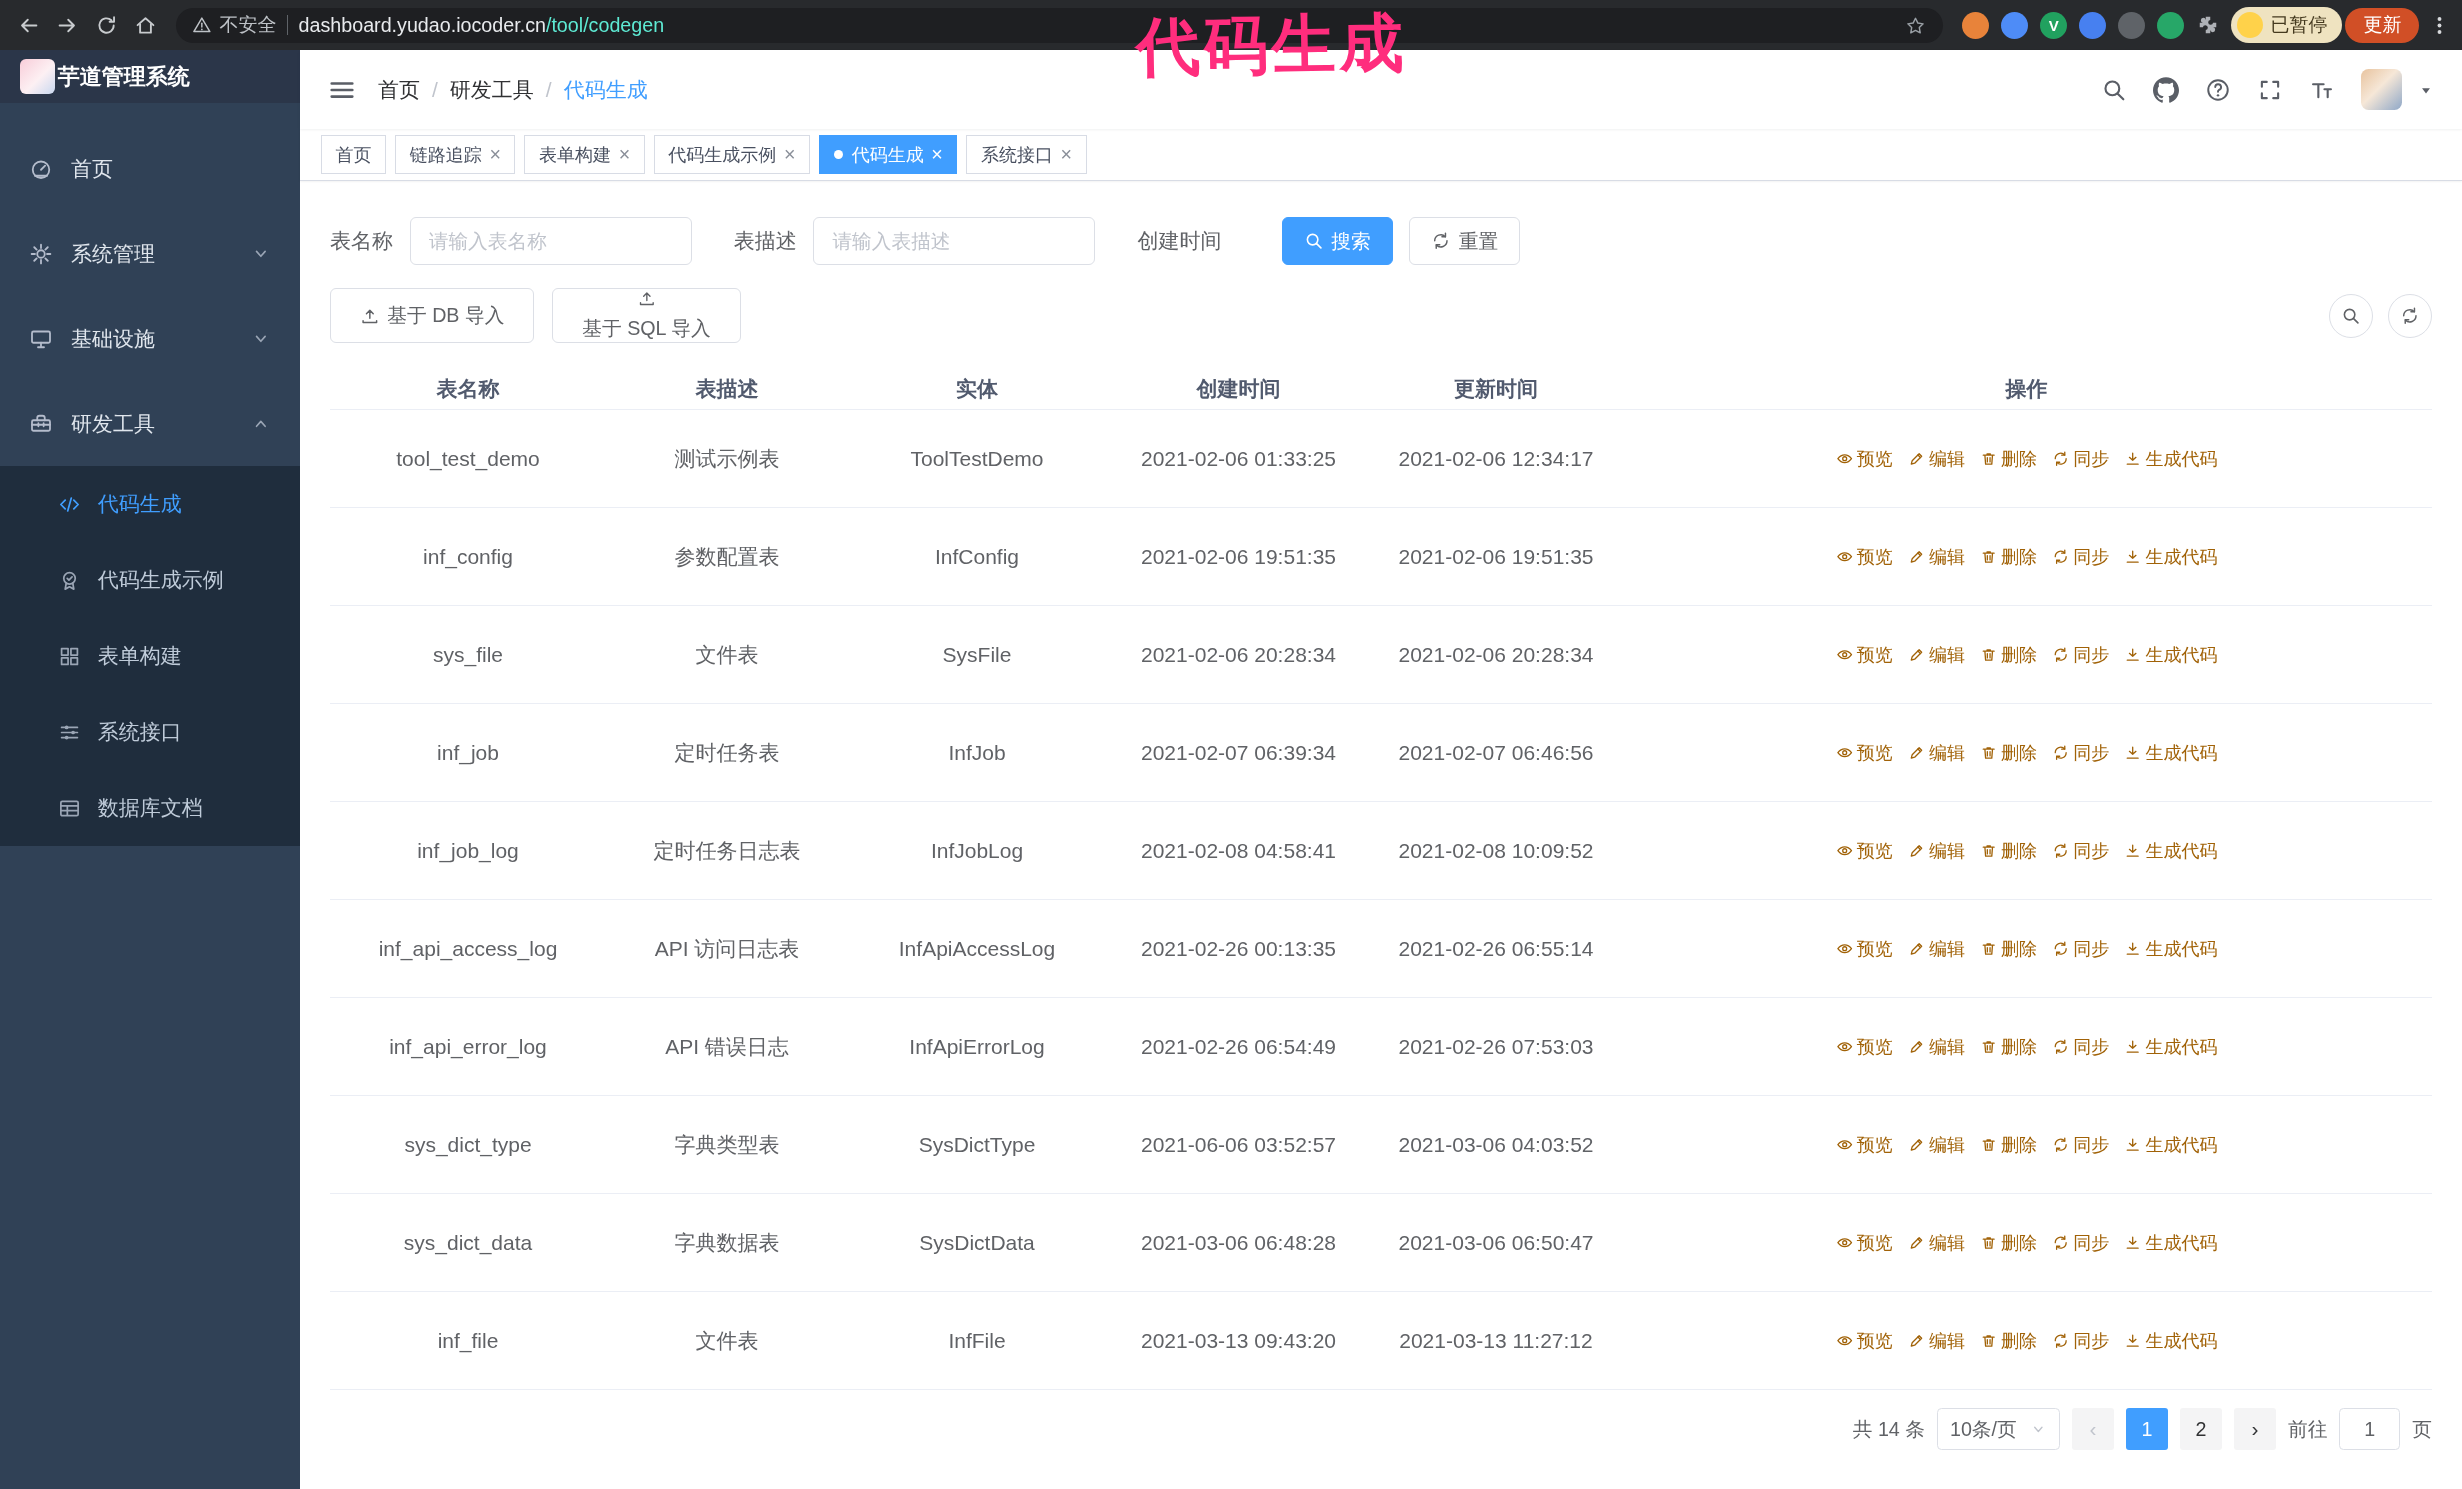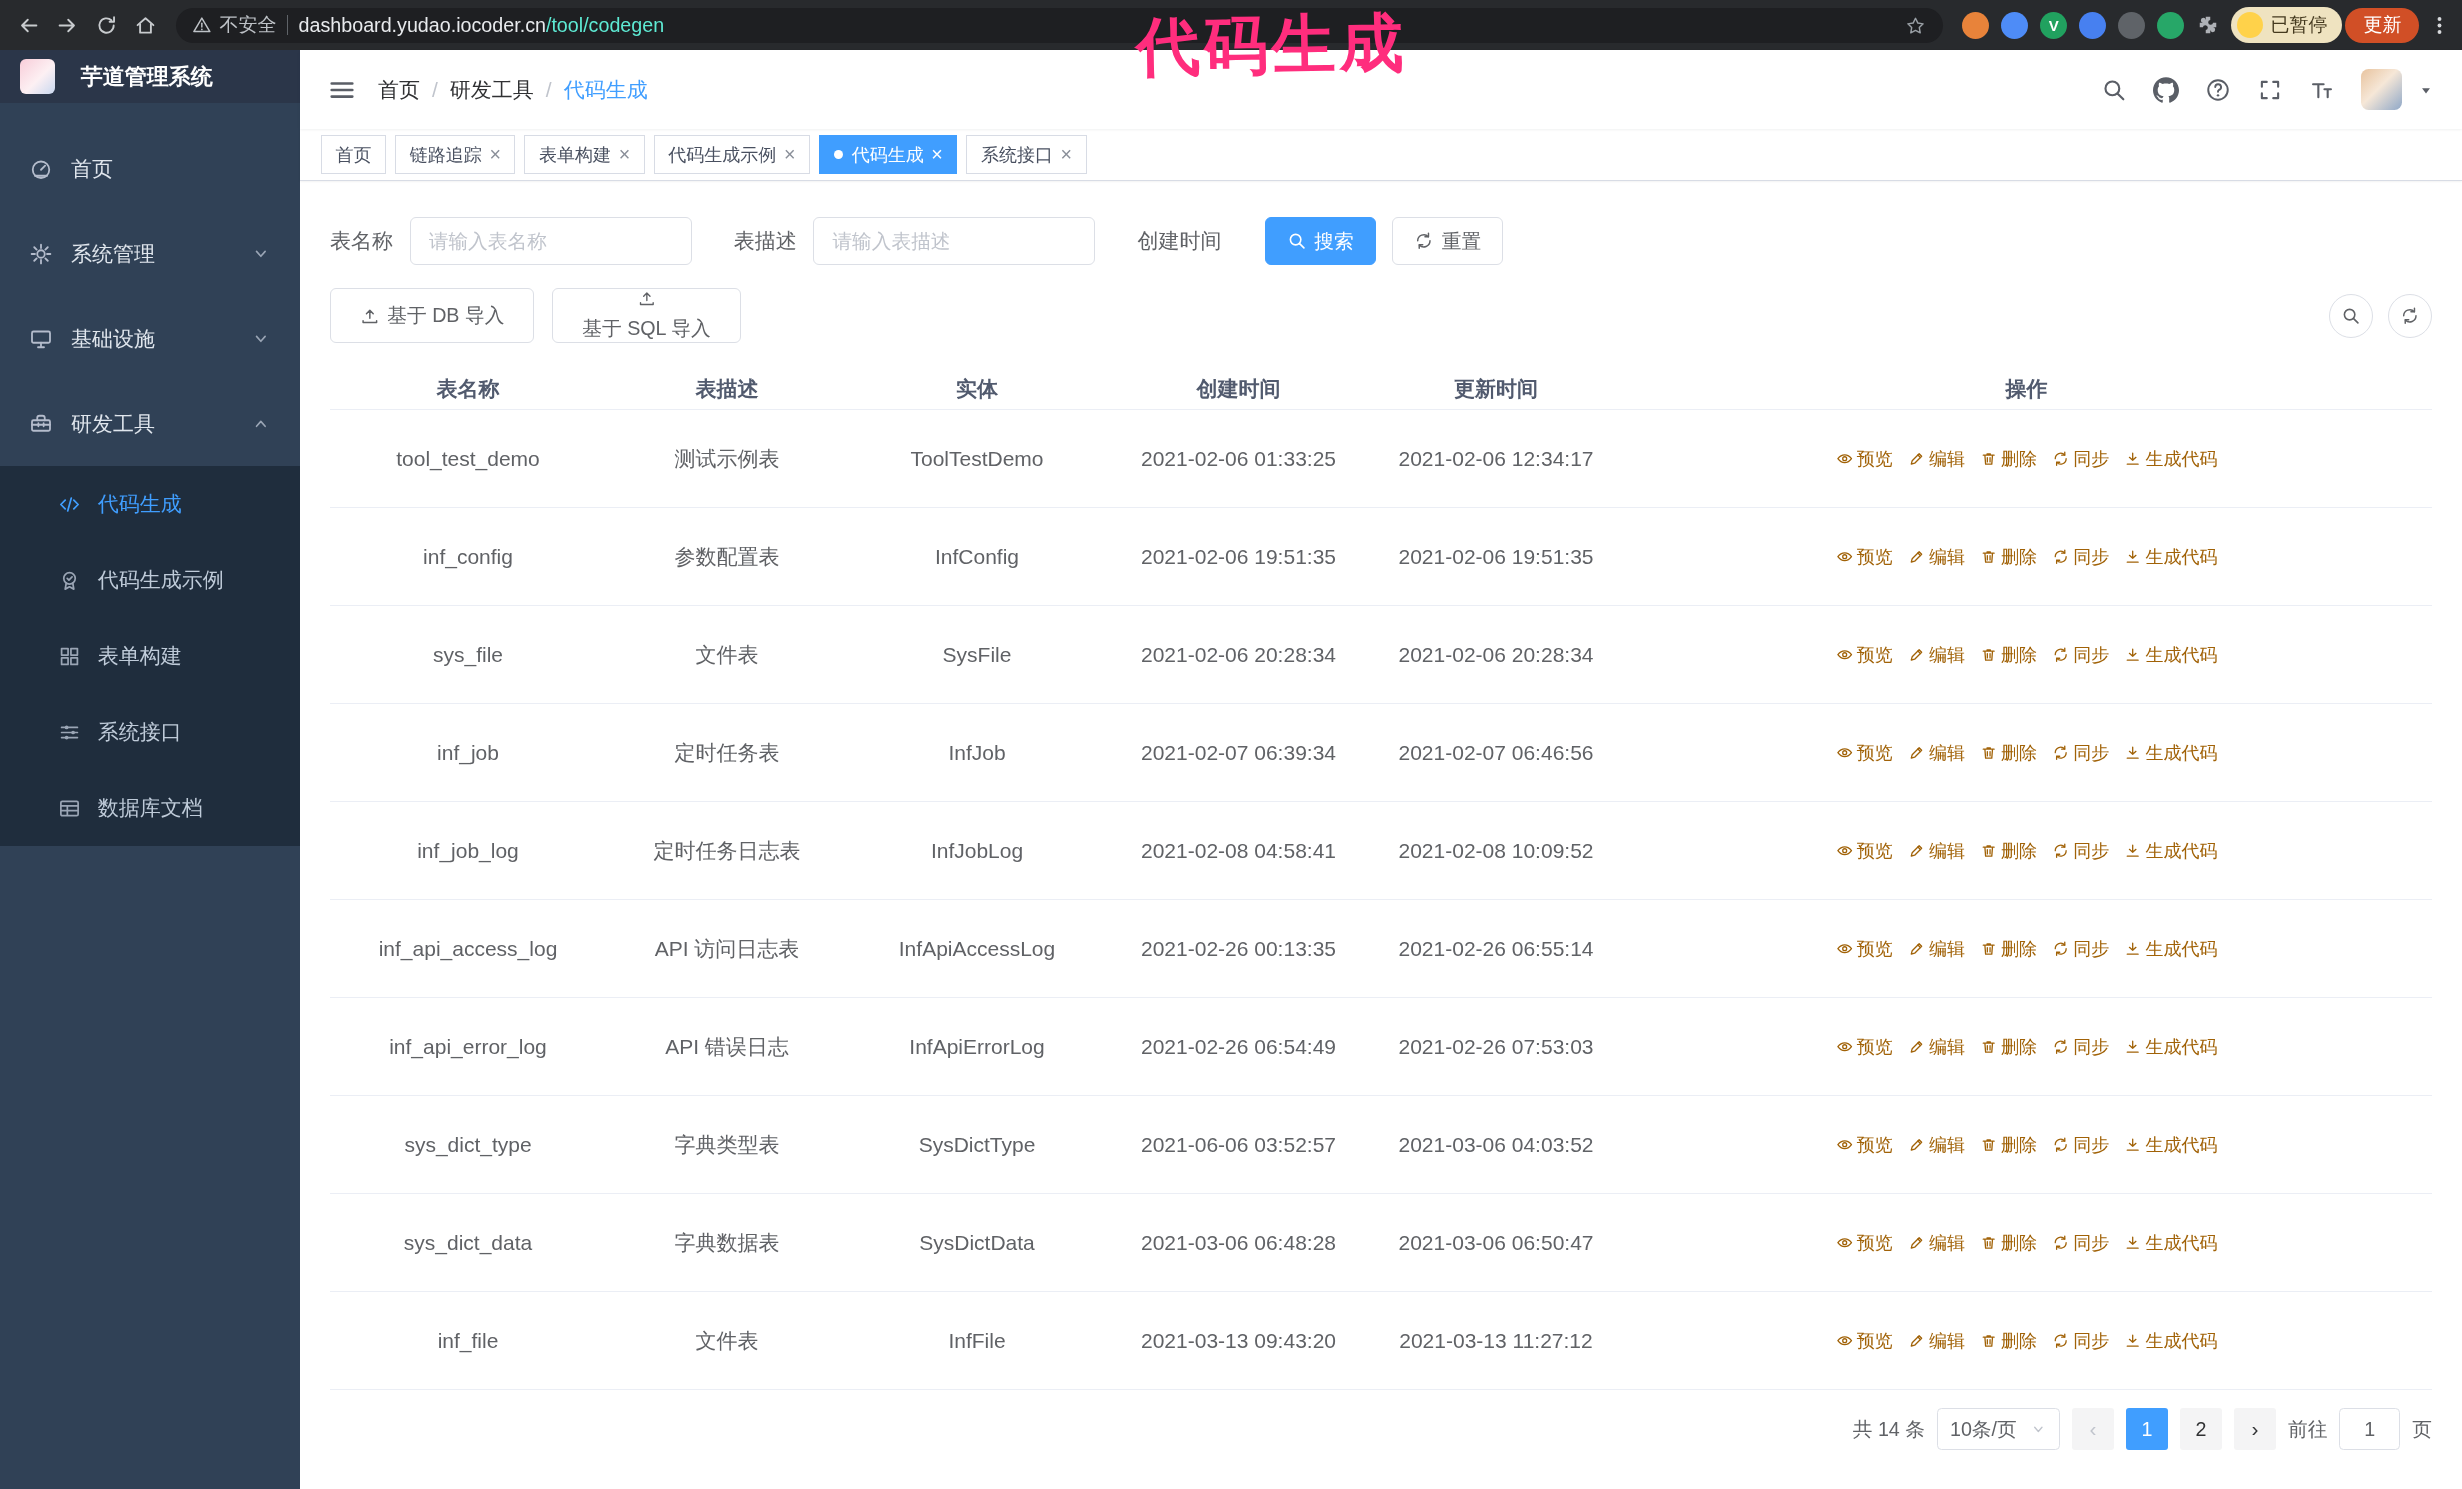--- a/index.html
+++ b/index.html
@@ -25,21 +25,21 @@
   .emoji-dot { width:26px; height:26px; border-radius:50%; background:#ffd24a; flex:none; }
   .update-chip { height:35px; border-radius:17.4px; background:#d14f26; color:#fff; font-size:19px; display:flex; align-items:center; gap:6px; padding:0 18px; flex:none; }
   .kebab-ic { color:#d7d9dc; width:23px; height:23px; flex:none; margin-left:6px; }
 
   
   .annotation { position:absolute; top:1.5px; left:1136px; z-index:99; font-size:64px; font-weight:700; letter-spacing:3.8px; color:#ff2d7d; transform:rotate(-1deg); pointer-events:none; }
 
   
   .app { display:flex; height:1440px; }
   .sidebar { width:300px; background:#304156; height:100%; flex:none; display:flex; flex-direction:column; }
-  .logo-bar { height:53px; background:#2b3649; display:flex; align-items:center; gap:26px; padding:0 19.7px; flex:none; }
+  .logo-bar { height:53px; background:#2b3649; display:flex; align-items:center; gap:3px; padding:0 19.7px; flex:none; }
   .logo-img { width:35px; height:35px; border-radius:6px; background:linear-gradient(135deg,#f8cdd9 0%,#fdf0f3 55%,#c9d8ef 100%); flex:none; }
   .logo-title { color:#fff; font-size:22px; font-weight:700; white-space:nowrap; }
   .menu { padding-top:23px; }
   .m-item { height:85px; display:flex; align-items:center; padding:0 29px; color:#e0e6ed; font-size:21px; cursor:pointer; }
   .m-item .mi { width:24px; height:24px; margin-right:18px; color:#b4bccc; flex:none; }
   .m-item .chev { margin-left:auto; width:19.7px; height:19.7px; color:#9aa5b5; }
   .submenu { background:#1f2d3d; }
   .s-item { height:76px; display:flex; align-items:center; padding:0 29px 0 58px; color:#bfcbd9; font-size:21px; cursor:pointer; }
   .s-item .mi { width:23px; height:23px; margin-right:16.7px; color:#9aa5b5; flex:none; }
   .s-item.active { color:#409eff; }
@@ -74,21 +74,21 @@
   .f-label { font-size:21px; color:#606266; margin-right:16.7px; white-space:nowrap; }
   .f-input { width:282px; height:48px; border:0.8px solid #dcdfe6; border-radius:6px; padding:0 18px; font-size:19.7px; color:#606266; outline:none; font-family:inherit; }
   .f-input::placeholder { color:#c0c4cc; }
   .f-gap { width:42px; flex:none; }
   .date-range { width:350px; height:48px; border:0.8px solid #dcdfe6; border-radius:6px; display:flex; align-items:center; gap:12px; padding:0 16.7px; color:#c0c4cc; font-size:19.7px; }
   .date-range .cal { width:21px; height:21px; color:#c0c4cc; flex:none; }
   .date-range .dph { flex:1; text-align:center; white-space:nowrap; }
   .btn { height:48px; display:inline-flex; align-items:center; gap:7.6px; padding:0 21px; border-radius:6px; font-size:19.7px; cursor:pointer; border:0.8px solid #dcdfe6; background:#fff; color:#606266; white-space:nowrap; }
   .btn svg { width:19.7px; height:19.7px; }
   .btn.primary { background:#409eff; border-color:#409eff; color:#fff; }
-  .btn-search { margin-left:27px; }
+  .btn-search { margin-left:44px; }
   .btn-reset { margin-left:16.7px; }
 
   .import-row { display:flex; align-items:center; margin-bottom:26px; }
   .btn.small { height:55px; font-size:19.7px; padding:0 29px; }
   .btn-sql { margin-left:18px;flex-direction:column; }
   .right-tools { margin-left:auto; display:flex; gap:15px; }
   .circle-btn { width:44px; height:44px; border-radius:50%; border:0.8px solid #dcdfe6; background:#fff; display:flex; align-items:center; justify-content:center; color:#606266; cursor:pointer; }
   .circle-btn svg { width:19.7px; height:19.7px; }
 
   

